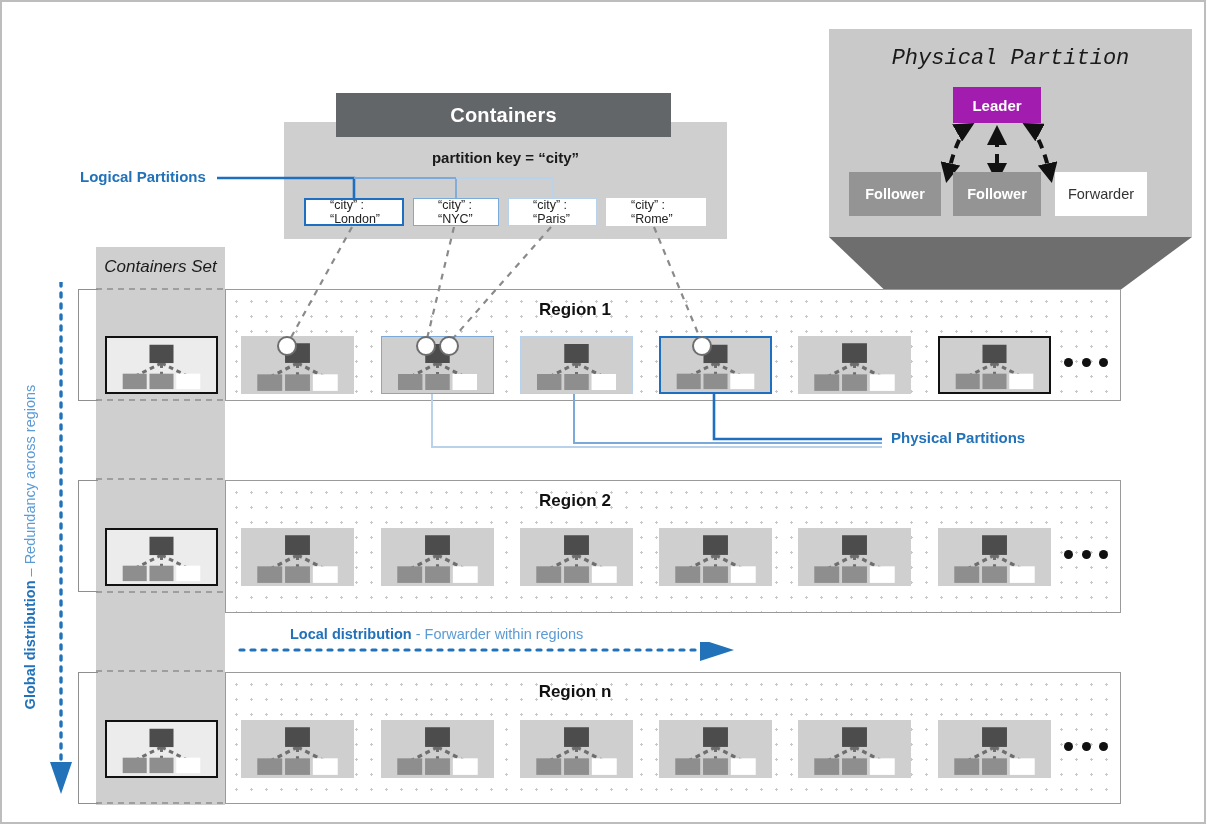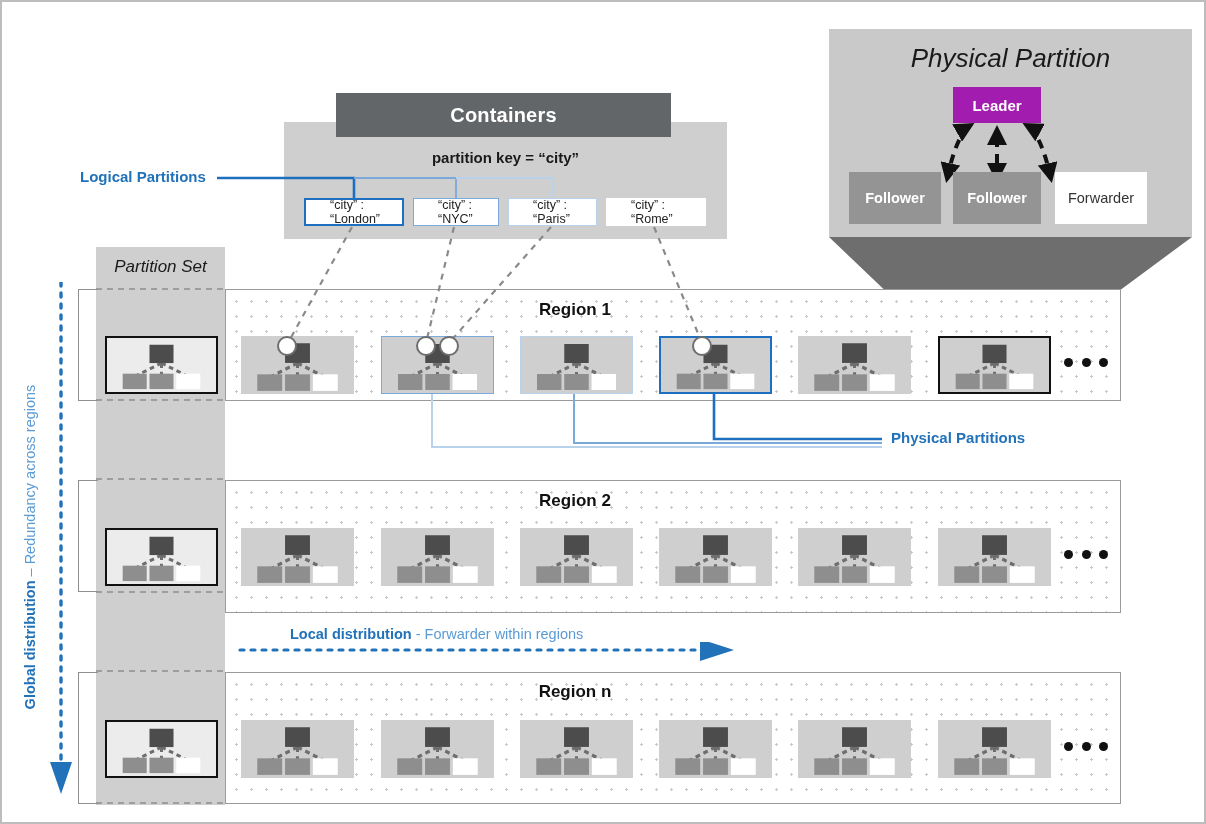--- a/index.html
+++ b/index.html
@@ -26,24 +26,24 @@
   #lp1{left:411px;width:86px;border:1.6px solid #7ba9da;}
   #lp2{left:506px;width:89px;border:1.6px solid #b9d2ec;}
   #lp3{left:604px;width:100px;border:1.6px solid #ffffff;}
 
   
   #logical-partitions-label{left:78px;top:166px;font-size:15px;font-weight:bold;color:#2272ba;}
 
   
   #pp-panel{left:827px;top:27px;width:363px;height:208px;background:#c9c9c9;}
   #pp-title{left:827px;top:42px;width:363px;height:28px;display:flex;align-items:center;
-    justify-content:center;font-size:26px;font-style:italic;color:#1a1a1a;}
+    justify-content:center;font-size:22px;font-style:italic;color:#1a1a1a;font-family:Liberation Mono, monospace;}
   #pp-leader{left:951px;top:85px;width:88px;height:36px;background:#a21caf;color:#fff;
     display:flex;align-items:center;justify-content:center;font-size:15px;font-weight:bold;}
-  .pp-node{top:170px;height:52px;display:flex;align-items:center;justify-content:center;
+  .pp-node{top:170px;height:44px;display:flex;align-items:center;justify-content:center;
     font-size:14.5px;}
   #pp-f1{left:847px;width:92px;background:#949494;color:#fff;font-weight:bold;}
   #pp-f2{left:951px;width:88px;background:#949494;color:#fff;font-weight:bold;}
   #pp-fw{left:1053px;width:92px;background:#fff;color:#333;font-weight:normal;}
 
   
   #global-dist-label{left:14px;top:330px;width:28px;height:430px;
     display:flex;align-items:center;justify-content:center;}
   #global-dist-label span{transform:rotate(-90deg);white-space:nowrap;font-size:14.5px;}
   .gd-strong{color:#2272ba;font-weight:bold;}
@@ -136,21 +136,21 @@
     <polygon points="15,512 4,480 26,480" fill="#2272ba"></polygon>
   </svg>
   <div class="abs" id="global-dist-label">
     <span>
       <b class="gd-strong">Global distribution</b>
       <span class="gd-soft">– Redundancy across regions</span>
     </span>
   </div>
 
   <div class="abs" id="partition-set-col"></div>
-  <div class="abs" id="partition-set-title">Partition Set</div>
+  <div class="abs" id="partition-set-title">Containers Set</div>
 
   <svg class="abs" style="left:94px;top:245px;width:129px;height:558px;">
     <path d="M0,42 L129,42" stroke="#8f8f8f" stroke-width="1.4" stroke-dasharray="6,5" fill="none"></path>
     <path d="M0,153 L129,153" stroke="#8f8f8f" stroke-width="1.4" stroke-dasharray="6,5" fill="none"></path>
     <path d="M0,232 L129,232" stroke="#8f8f8f" stroke-width="1.4" stroke-dasharray="6,5" fill="none"></path>
     <path d="M0,345 L129,345" stroke="#8f8f8f" stroke-width="1.4" stroke-dasharray="6,5" fill="none"></path>
     <path d="M0,424 L129,424" stroke="#8f8f8f" stroke-width="1.4" stroke-dasharray="6,5" fill="none"></path>
     <path d="M0,556 L129,556" stroke="#8f8f8f" stroke-width="1.4" stroke-dasharray="6,5" fill="none"></path>
   </svg>
 

